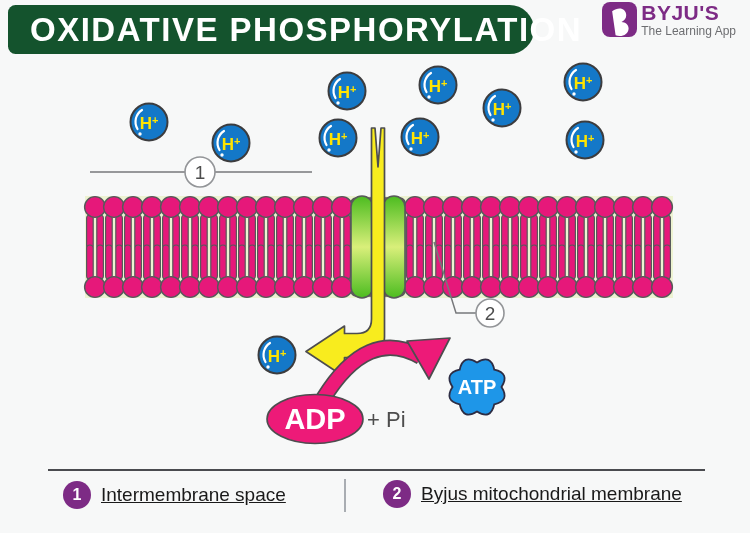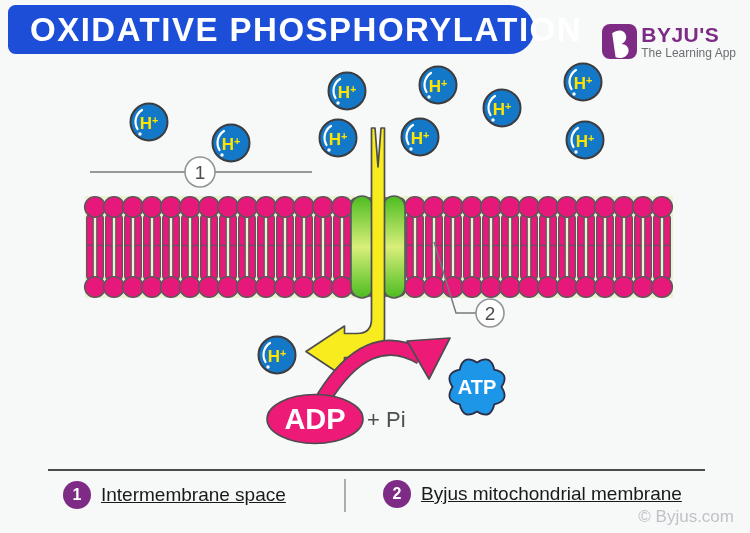--- a/index.html
+++ b/index.html
@@ -1,23 +1,23 @@
 <!DOCTYPE html>
 <html><head>
 <meta charset="utf-8">
 <style>
   html,body{margin:0;padding:0;}
   body{font-family:"Liberation Sans",sans-serif;background:#e8e8e8;}
   .stage{position:relative;width:750px;height:533px;background:#f7f8f8;overflow:hidden;}
   
-  .banner{position:absolute;left:8px;top:5px;width:526px;height:49px;background:#1d4ed8;
+  .banner{position:absolute;left:8px;top:5px;width:526px;height:49px;background:#14532d;
           border-radius:8px 26px 26px 8px;display:flex;align-items:center;}
   .banner .title{color:#ffffff;font-weight:bold;font-size:33px;letter-spacing:1.5px;
           padding-left:22px;white-space:nowrap;}
-  .logo{position:absolute;right:14px;top:24px;display:flex;align-items:flex-start;gap:4px;cursor:pointer;margin-left:16px;}
+  .logo{position:absolute;right:14px;top:2px;display:flex;align-items:flex-start;gap:4px;cursor:pointer;margin-left:16px;}
   .logo-icon{width:35px;height:35px;}
   .logo-text{display:flex;flex-direction:column;line-height:1;}
   .logo-brand{color:#7d2b85;font-weight:bold;font-size:21px;letter-spacing:0.5px;}
   .logo-tag{color:#6d6e71;font-size:12px;margin-top:2px;}
   
   #diagram-svg{position:absolute;left:0;top:0;}
   
   .legend-line{position:absolute;left:48px;top:469px;width:657px;height:2px;background:#4a4b4f;}
   .legend-item{position:absolute;display:flex;align-items:center;gap:10px;}
   .legend-item.one{left:63px;top:481px;}
@@ -372,14 +372,13 @@
     <span class="legend-label">Intermembrane space</span>
   </div>
 
   <div class="legend-divider"></div>
 
   <div class="legend-item two">
     <span class="badge">2</span>
     <span class="legend-label">Byjus mitochondrial membrane</span>
   </div>
 
-  <div class="copyright">© Byjus.com</div>
 </div>
 
 </body></html>

